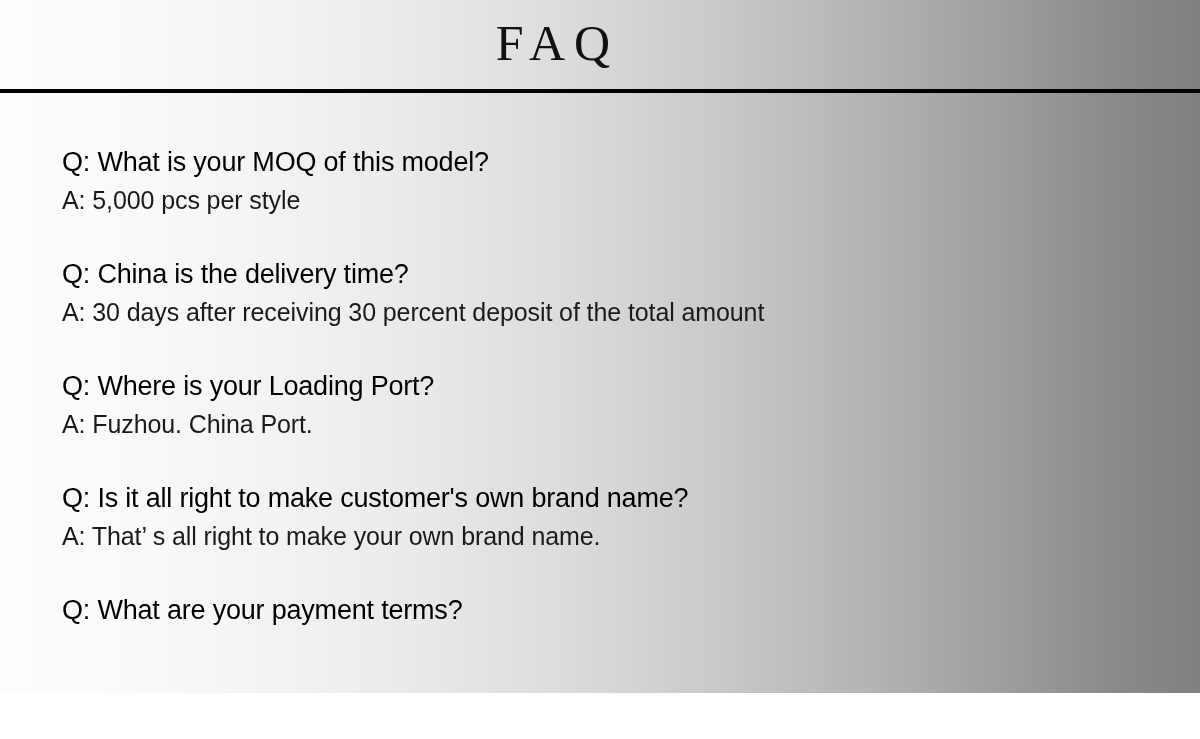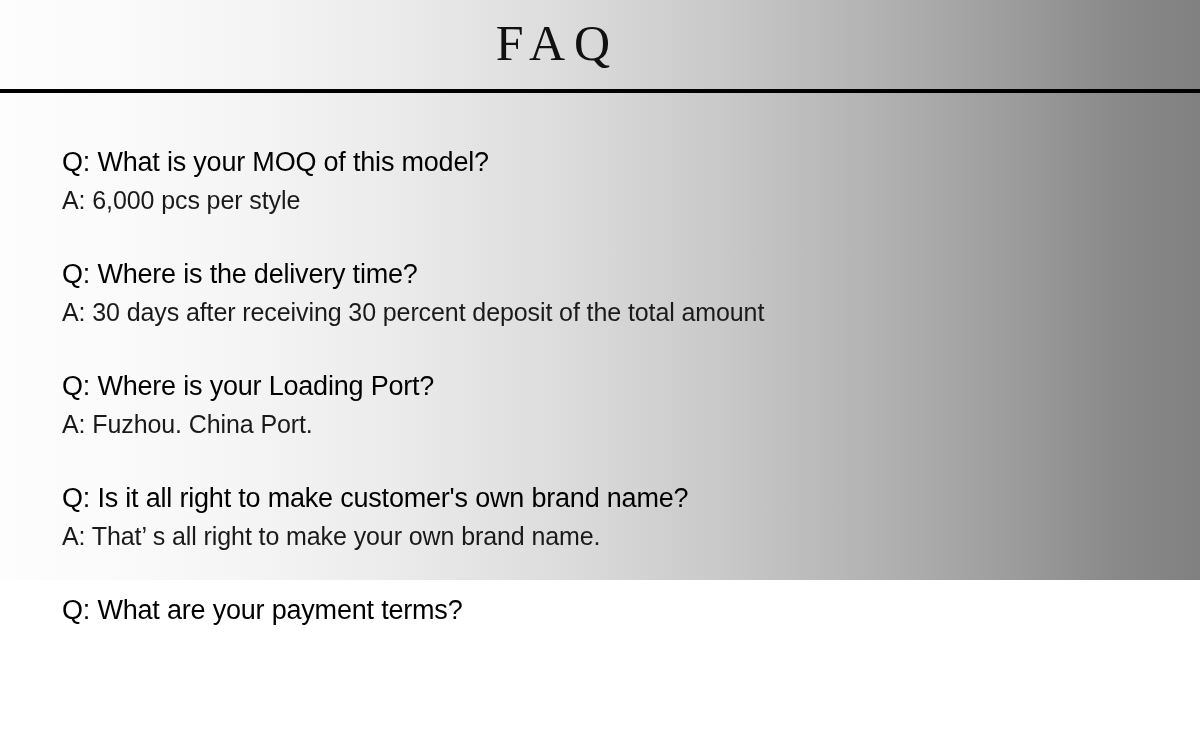--- a/index.html
+++ b/index.html
@@ -11,21 +11,21 @@
     width: 1200px;
     height: 739px;
     overflow: hidden;
     font-family: "Liberation Sans", sans-serif;
     background: #ffffff;
   }
 
   .page {
     position: relative;
     width: 1200px;
-    height: 580px;
+    height: 693px;
     box-sizing: border-box;
     
     background: linear-gradient(to right,
         #fdfdfd 0%,
         #fbfbfb 8%,
         #f5f5f5 20%,
         #ebebeb 33%,
         #dcdcdc 47%,
         #c9c9c9 60%,
         #b4b4b4 72%,
@@ -104,25 +104,25 @@
   <div class="title-area">
     <div class="page-title">FAQ</div>
   </div>
 
   <div class="divider"></div>
 
   <div class="faq-list">
 
     <div class="faq-item">
       <div class="faq-question">Q: What is your MOQ of this model?</div>
-      <div class="faq-answer">A: 6,000 pcs per style</div>
+      <div class="faq-answer">A: 5,000 pcs per style</div>
     </div>
 
     <div class="faq-item">
-      <div class="faq-question">Q: Where is the delivery time?</div>
+      <div class="faq-question">Q: China is the delivery time?</div>
       <div class="faq-answer">A: 30 days after receiving 30 percent deposit of the total amount</div>
     </div>
 
     <div class="faq-item">
       <div class="faq-question">Q: Where is your Loading Port?</div>
       <div class="faq-answer">A: Fuzhou. China Port.</div>
     </div>
 
     <div class="faq-item">
       <div class="faq-question">Q: Is it all right to make customer's own brand name?</div>

